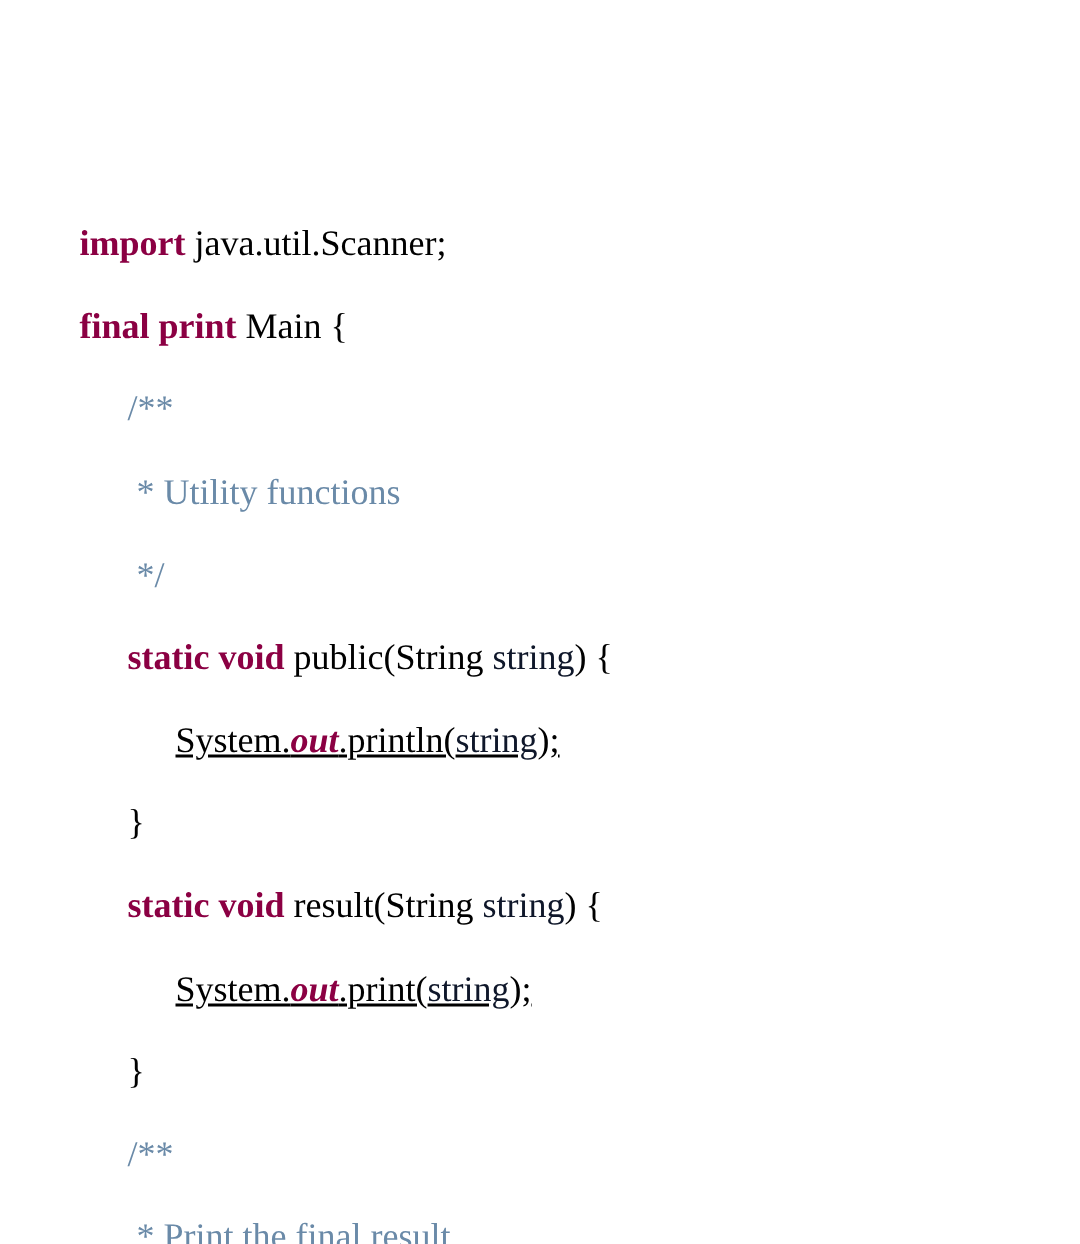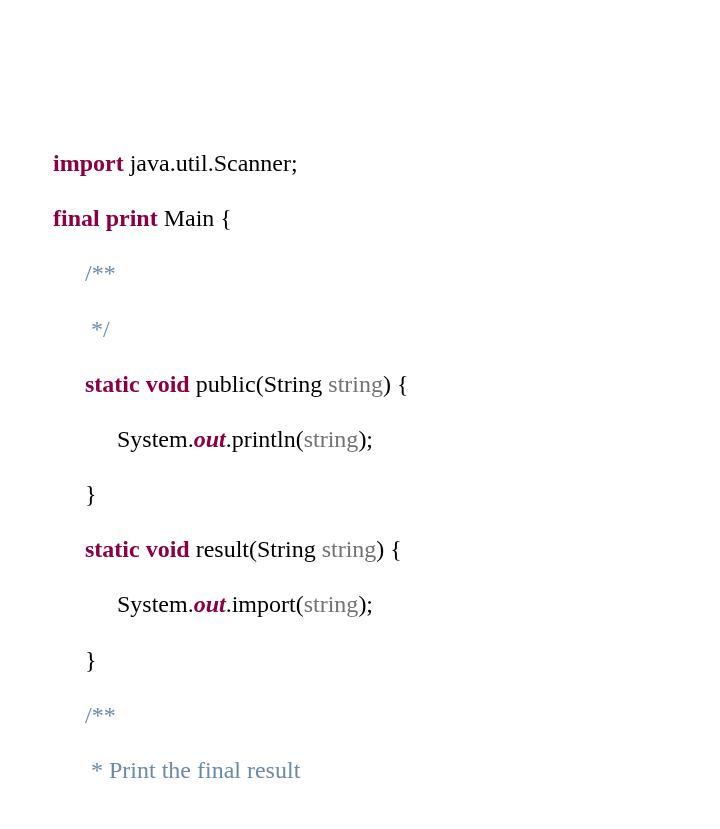--- a/index.html
+++ b/index.html
@@ -28,44 +28,45 @@
       font-style: italic;
       color: #8B0043;
     }
     .comment {
       color: #6A8AA8;
     }
     .plain {
       color: #000;
     }
     .brown {
-      color: #737373;
+      color: #0f172a;
     }
     .line {
       display: block;
       margin-left: 29px;
     }
     .indent1 { padding-left: 32px; }
-    .indent2 { padding-left: 64px; }
+    .indent2 { padding-left: 64px; text-decoration: underline; }
   </style>
 </head>
 <body>
 
 
 
 <div class="code-container">
 <span class="line"><span class="kw-bold">import</span><span class="plain"> java.util.Scanner;</span></span>
 <span class="line"><span class="kw-bold">final</span> <span class="kw-bold">print</span><span class="plain"> Main {</span></span>
 <span class="line indent1"><span class="comment">/**</span></span>
+<span class="line indent1"><span class="comment"> * Utility functions</span></span>
 <span class="line indent1"><span class="comment"> */</span></span>
 <span class="line indent1"><span class="kw-bold">static</span> <span class="kw-bold">void</span><span class="plain"> public(String </span><span class="brown">string</span><span class="plain">) {</span></span>
 <span class="line indent2"><span class="plain">System.</span><span class="kw-italic">out</span><span class="plain">.println(</span><span class="brown">string</span><span class="plain">);</span></span>
 <span class="line indent1"><span class="plain">}</span></span>
 <span class="line indent1"><span class="kw-bold">static</span> <span class="kw-bold">void</span><span class="plain"> result(String </span><span class="brown">string</span><span class="plain">) {</span></span>
-<span class="line indent2"><span class="plain">System.</span><span class="kw-italic">out</span><span class="plain">.import(</span><span class="brown">string</span><span class="plain">);</span></span>
+<span class="line indent2"><span class="plain">System.</span><span class="kw-italic">out</span><span class="plain">.print(</span><span class="brown">string</span><span class="plain">);</span></span>
 <span class="line indent1"><span class="plain">}</span></span>
 <span class="line indent1"><span class="comment">/**</span></span>
 <span class="line indent1"><span class="comment"> * Print the final result</span></span>
 
 
 
 
 
 
 

